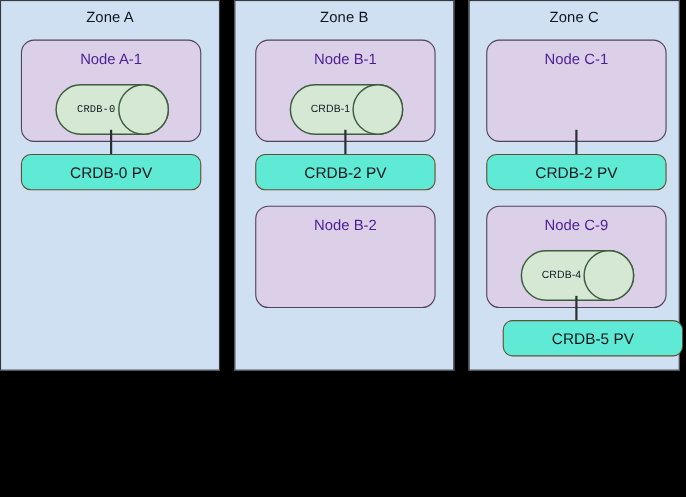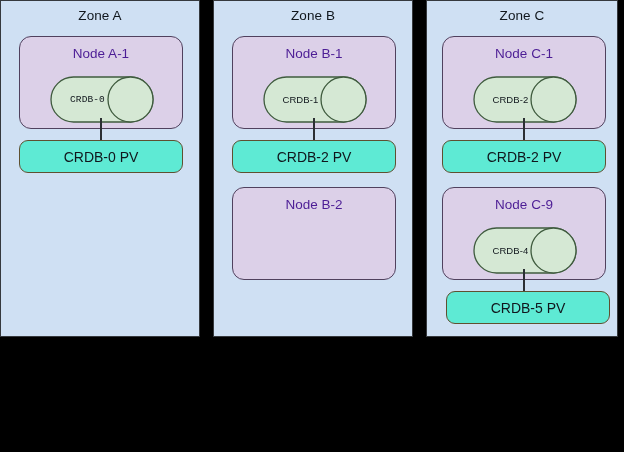--- a/index.html
+++ b/index.html
@@ -166,27 +166,20 @@
       <div class="node-title">Node B-2</div>
     </div>
   </div>
 
   <div class="zone" style="left:426px; top:0px; width:192px; height:337px;">
     <div class="zone-title">Zone C</div>
 
     <div class="node" style="left:15px; top:35px; width:164px; height:93px;">
       <div class="node-title">Node C-1</div>
 
-      <div class="cylinder" style="left:30px; top:39px; width:104px; height:47px;">
-        <svg width="104" height="47" viewBox="0 0 104 47">
-          <path d="M 23.5 1 L 80.5 1 A 22.5 22.5 0 0 1 80.5 46 L 23.5 46 A 22.5 22.5 0 0 1 23.5 1 Z" fill="#d5e8d4" stroke="#3f5b3e" stroke-width="1.3"></path>
-          <ellipse cx="80.5" cy="23.5" rx="22.5" ry="22.5" fill="#d5e8d4" stroke="#3f5b3e" stroke-width="1.3"></ellipse>
-        </svg>
-        <div class="cyl-label">CRDB-2</div>
-      </div>
     </div>
 
     <div class="connector" style="left:96px; top:117px; height:22px;"></div>
 
     <div class="pv" style="left:15px; top:139px; width:164px; height:33px;">
       <span class="pv-label">CRDB-2 PV</span>
     </div>
 
     <div class="node" style="left:15px; top:186px; width:164px; height:93px;">
       <div class="node-title">Node C-9</div>
@@ -195,18 +188,18 @@
         <svg width="104" height="47" viewBox="0 0 104 47">
           <path d="M 23.5 1 L 80.5 1 A 22.5 22.5 0 0 1 80.5 46 L 23.5 46 A 22.5 22.5 0 0 1 23.5 1 Z" fill="#d5e8d4" stroke="#3f5b3e" stroke-width="1.3"></path>
           <ellipse cx="80.5" cy="23.5" rx="22.5" ry="22.5" fill="#d5e8d4" stroke="#3f5b3e" stroke-width="1.3"></ellipse>
         </svg>
         <div class="cyl-label">CRDB-4</div>
       </div>
     </div>
 
     <div class="connector" style="left:96px; top:268px; height:22px;"></div>
 
-    <div class="pv" style="left:19px; top:290px; width:164px; height:33px;">
+    <div class="pv" style="left:30px; top:290px; width:164px; height:33px;">
       <span class="pv-label">CRDB-5 PV</span>
     </div>
   </div>
 
 </div>
 
 </body></html>

